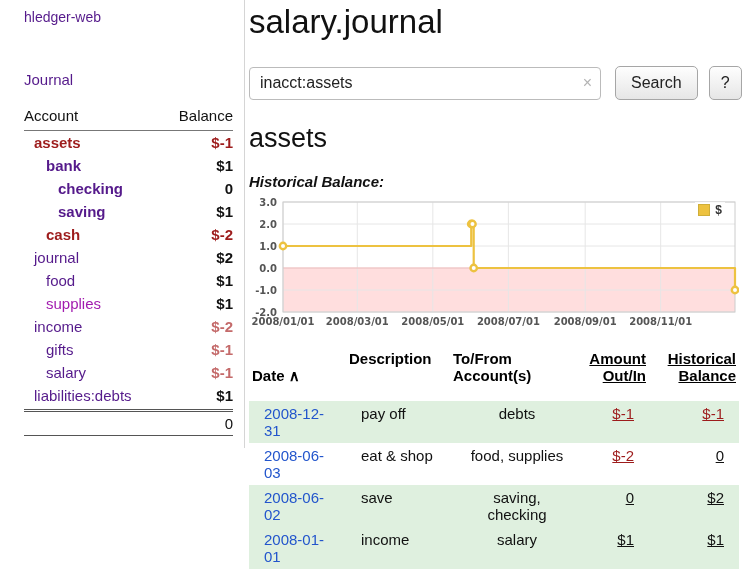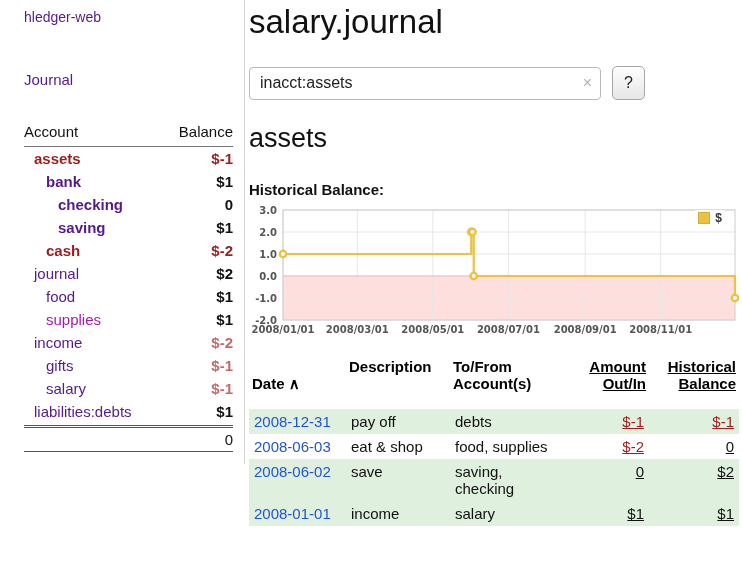--- a/index.html
+++ b/index.html
@@ -15,21 +15,21 @@
 
   
   .sidebar {
     position: absolute; left: 12px; top: 0; width: 233px;
     padding: 8px 11px 12px 12px;
     border-right: 1px solid #d5d5d5;
     font-size: 15px;
   }
   .app-title { color: #551a8b; font-size: 14px; display: inline-block; }
   .journal-link { display: inline-block; margin-top: 46px; color: #551a8b; }
-  .acct-table { margin-top: 32px; }
+  .acct-table { margin-top: 16px; }
   .acct-head {
     display: flex; justify-content: space-between;
     padding: 3px 0 6px; border-bottom: 1px solid #777;
   }
   .acct-row { display: flex; justify-content: space-between; align-items: baseline; padding: 3px 0; }
   .acct-row a { color: #551a8b; }
   .acct-row.bold a, .acct-row.bold .acct-bal { font-weight: bold; }
   .acct-bal { font-weight: bold; }
   .acct-total {
     display: flex; justify-content: flex-end;
@@ -51,45 +51,45 @@
   .clear-icon { position: absolute; right: 9px; top: 7px; color: #b3b3b3; font-size: 16px; cursor: pointer; }
   .btn {
     height: 34px; margin-left: 14px; padding: 0 15px;
     font-size: 16px; font-family: inherit;
     border: 1px solid #a6a6a6; border-radius: 5px;
     background: linear-gradient(#fefefe, #e6e6e6);
     color: #222; cursor: pointer;
   }
   .btn.help { margin-left: 11px; padding: 0 11px; }
   .acct-title { font-size: 27px; font-weight: 500; margin-top: 23px; }
-  .chart-label { font-size: 15px; font-weight: bold; margin-top: 27px; }
+  .chart-label { font-size: 15px; font-weight: bold; margin-top: 19px; font-style: italic; }
 
   .chart-wrap { position: relative; margin-top: 6px; width: 490px; height: 140px; font-weight: bold; }
   .chart-wrap svg { display: block; }
   svg text.tick { font-size: 10px; fill: #555; font-family: "DejaVu Sans", "Liberation Sans", sans-serif; }
   .legend {
     position: absolute; top: 6px; right: 14px;
     display: flex; align-items: center; gap: 5px;
     background: rgba(255,255,255,0.85);
     padding: 1px 3px; font-size: 12px; color: #333;
   }
   .swatch { width: 12px; height: 12px; border: 1px solid #cfae39; display: inline-block; }
 
   
   .register { margin-top: 12px; width: 490px; border-collapse: collapse; font-size: 15px; }
   .register th {
     font-weight: bold; text-align: left; vertical-align: top;
     padding: 2px 3px 16px; white-space: pre-line; color: #000;
   }
   .register th a { color: #000; }
   .register th.r, .register td.r { text-align: right; text-decoration: underline; }
-  .register td { padding: 4px 5px; vertical-align: top; }
+  .register td { padding: 4px 15px; vertical-align: top; }
   .register tr.alt { background: #dff0df; }
   .register td.c-date a { color: #2255cc; }
-  .register td.c-acct { white-space: pre-line; }
+  .register td.c-acct { white-space: pre-line; text-align: center; }
   .register .neg { color: #9d1c1c; }
   .sort { font-weight: bold; }
 </style>
 </head>
 <body>
 
 <div class="sidebar">
   <a class="app-title">hledger-web</a>
   <br>
   <a class="journal-link">Journal</a>
@@ -156,20 +156,21 @@
 </div>
 
 <div class="main">
   <h1 class="page-title">salary.journal</h1>
 
   <div class="search-row">
     <span class="search-box">
       <input class="search-input" type="text" value="inacct:assets" style="">
       <span class="clear-icon">×</span>
     </span>
+    <button class="btn">Search</button>
     <button class="btn help">?</button>
   </div>
 
   <h2 class="acct-title">assets</h2>
   <div class="chart-label">Historical Balance:</div>
 
   <div class="chart-wrap">
     <svg width="490" height="140" viewBox="0 0 490 140">
         <rect x="34" y="72" width="452" height="44" fill="#ffdede"></rect>
         <line x1="34" x2="486" y1="6" y2="6" stroke="#e6e6e6"></line>

